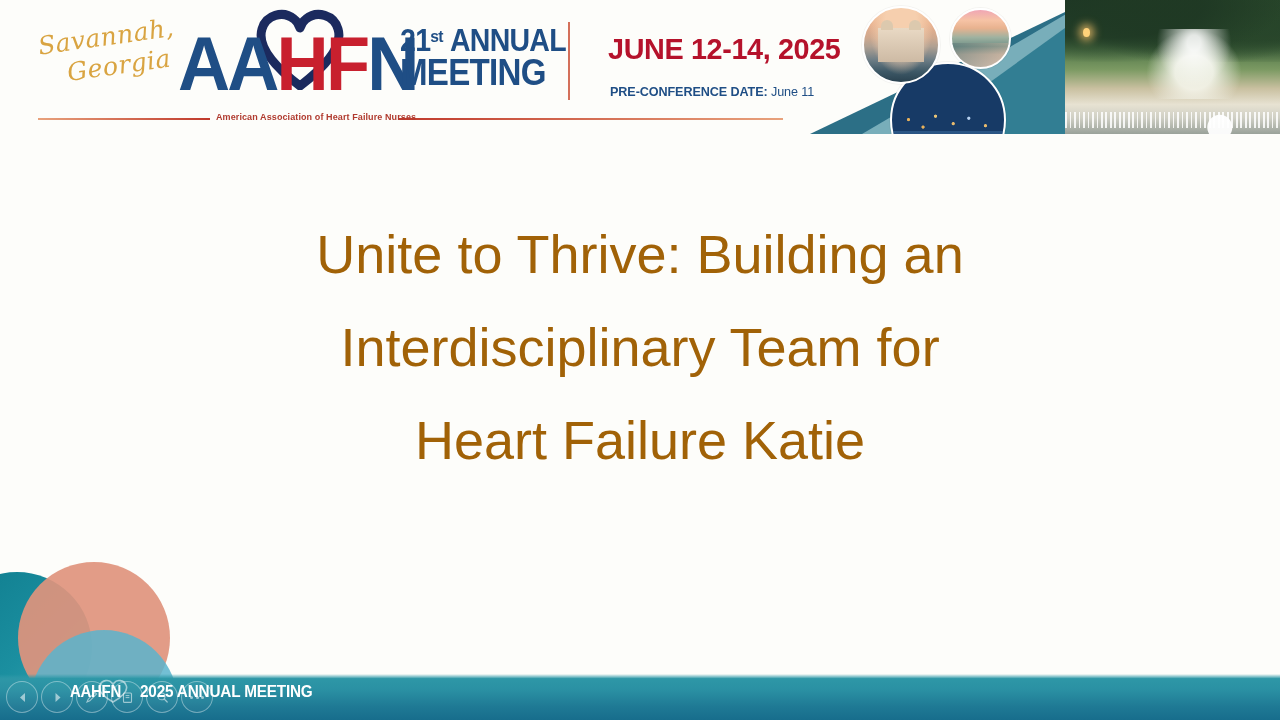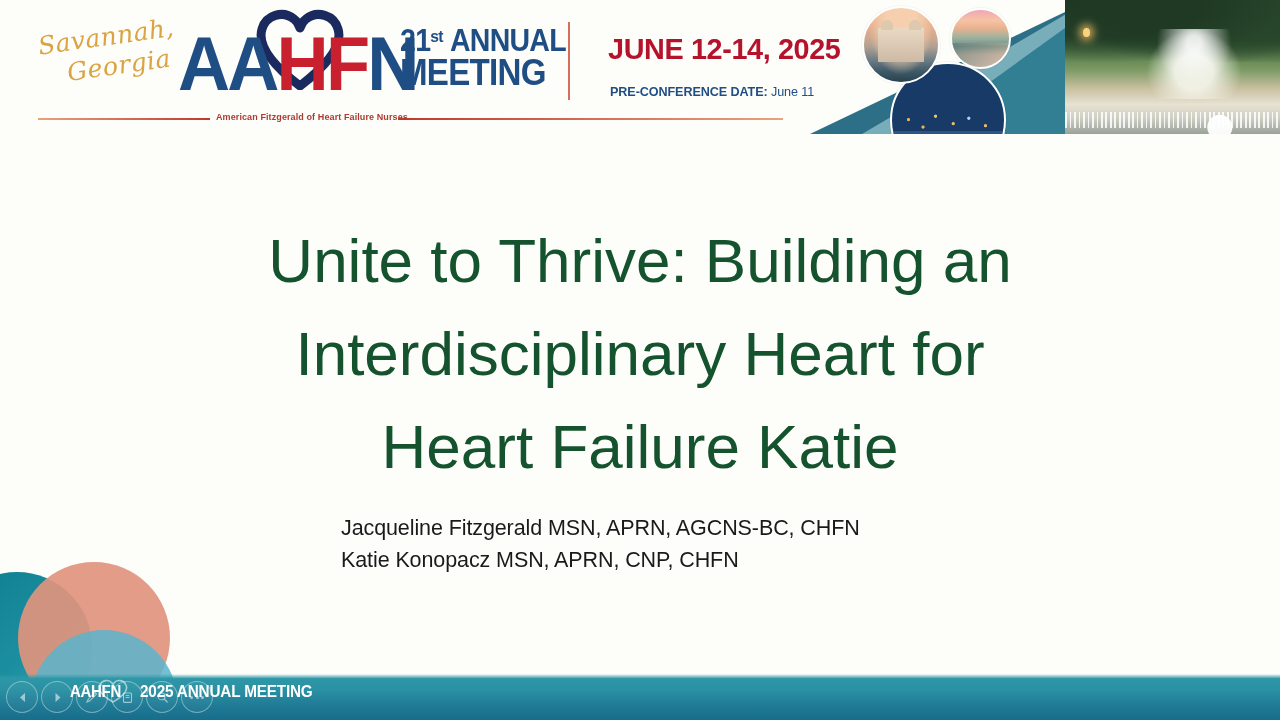--- a/index.html
+++ b/index.html
@@ -271,23 +271,23 @@
     background: linear-gradient(to bottom, rgba(60,110,160,.55), rgba(20,45,85,.85));
   }
 
   
   .title {
     position: absolute;
     left: 110px;
     top: 172px;
     width: 1060px;
     text-align: center;
-    color: #14532d;
-    font-family: "Liberation Sans Narrow","Liberation Sans", sans-serif;
-    font-size: 62px;
+    color: #a16207;
+    font-family: "Liberation Sans Narrow","Liberation Sans", sans-serif;
+    font-size: 54px;
     line-height: 93px;
     letter-spacing: 0px;
     font-weight: normal;
     transform: scaleX(1.0);
   }
   .title .tl { display: block; white-space: nowrap; }
 
   
   .authors {
     position: absolute;
@@ -428,21 +428,21 @@
 
     <div class="vdiv"></div>
 
     <div class="datebig">JUNE 12-14, 2025</div>
     <div class="datesm"><span>PRE-CONFERENCE DATE:</span>
       <span class="lite">June 11</span></div>
 
     <div class="assoc-rule">
       <div class="line lft"></div>
       <div class="line rgt"></div>
-      <div class="assoc-text">American Fitzgerald of Heart Failure Nurses</div>
+      <div class="assoc-text">American Association of Heart Failure Nurses</div>
     </div>
 
     <div class="collage">
       <svg class="wedge" viewBox="0 0 300 134" preserveAspectRatio="none">
         <path d="M300 0 L300 134 L20 134 Z" fill="#2c6f86"></path>
         <path d="M300 0 L300 134 L72 134 Z" fill="#7fb3bf" opacity="0.92"></path>
         <path d="M300 10 L300 134 L128 134 Z" fill="#2e7b90" opacity="0.95"></path>
       </svg>
 
       <div class="photostrip">
@@ -460,28 +460,24 @@
         <div class="bldg"></div>
       </div>
       <div class="pcircle pc-river">
         <div class="strip"></div>
       </div>
     </div>
   </div>
 
   <h1 class="title">
     <span class="tl">Unite to Thrive: Building an</span>
-    <span class="tl">Interdisciplinary Heart for</span>
+    <span class="tl">Interdisciplinary Team for</span>
     <span class="tl">Heart Failure Katie</span>
   </h1>
 
-  <div class="authors">
-    <span class="al">Jacqueline Fitzgerald MSN, APRN, AGCNS-BC, CHFN</span>
-    <span class="al">Katie Konopacz MSN, APRN, CNP, CHFN</span>
-  </div>
 
   <div class="decor">
     <div class="dc dc-teal"></div>
     <div class="dc dc-coral"></div>
     <div class="dc dc-blue"></div>
   </div>
 
   <div class="footerbar fade">
     <div class="footer-inner">
       <svg class="foot-heart" viewBox="0 0 34 26">

